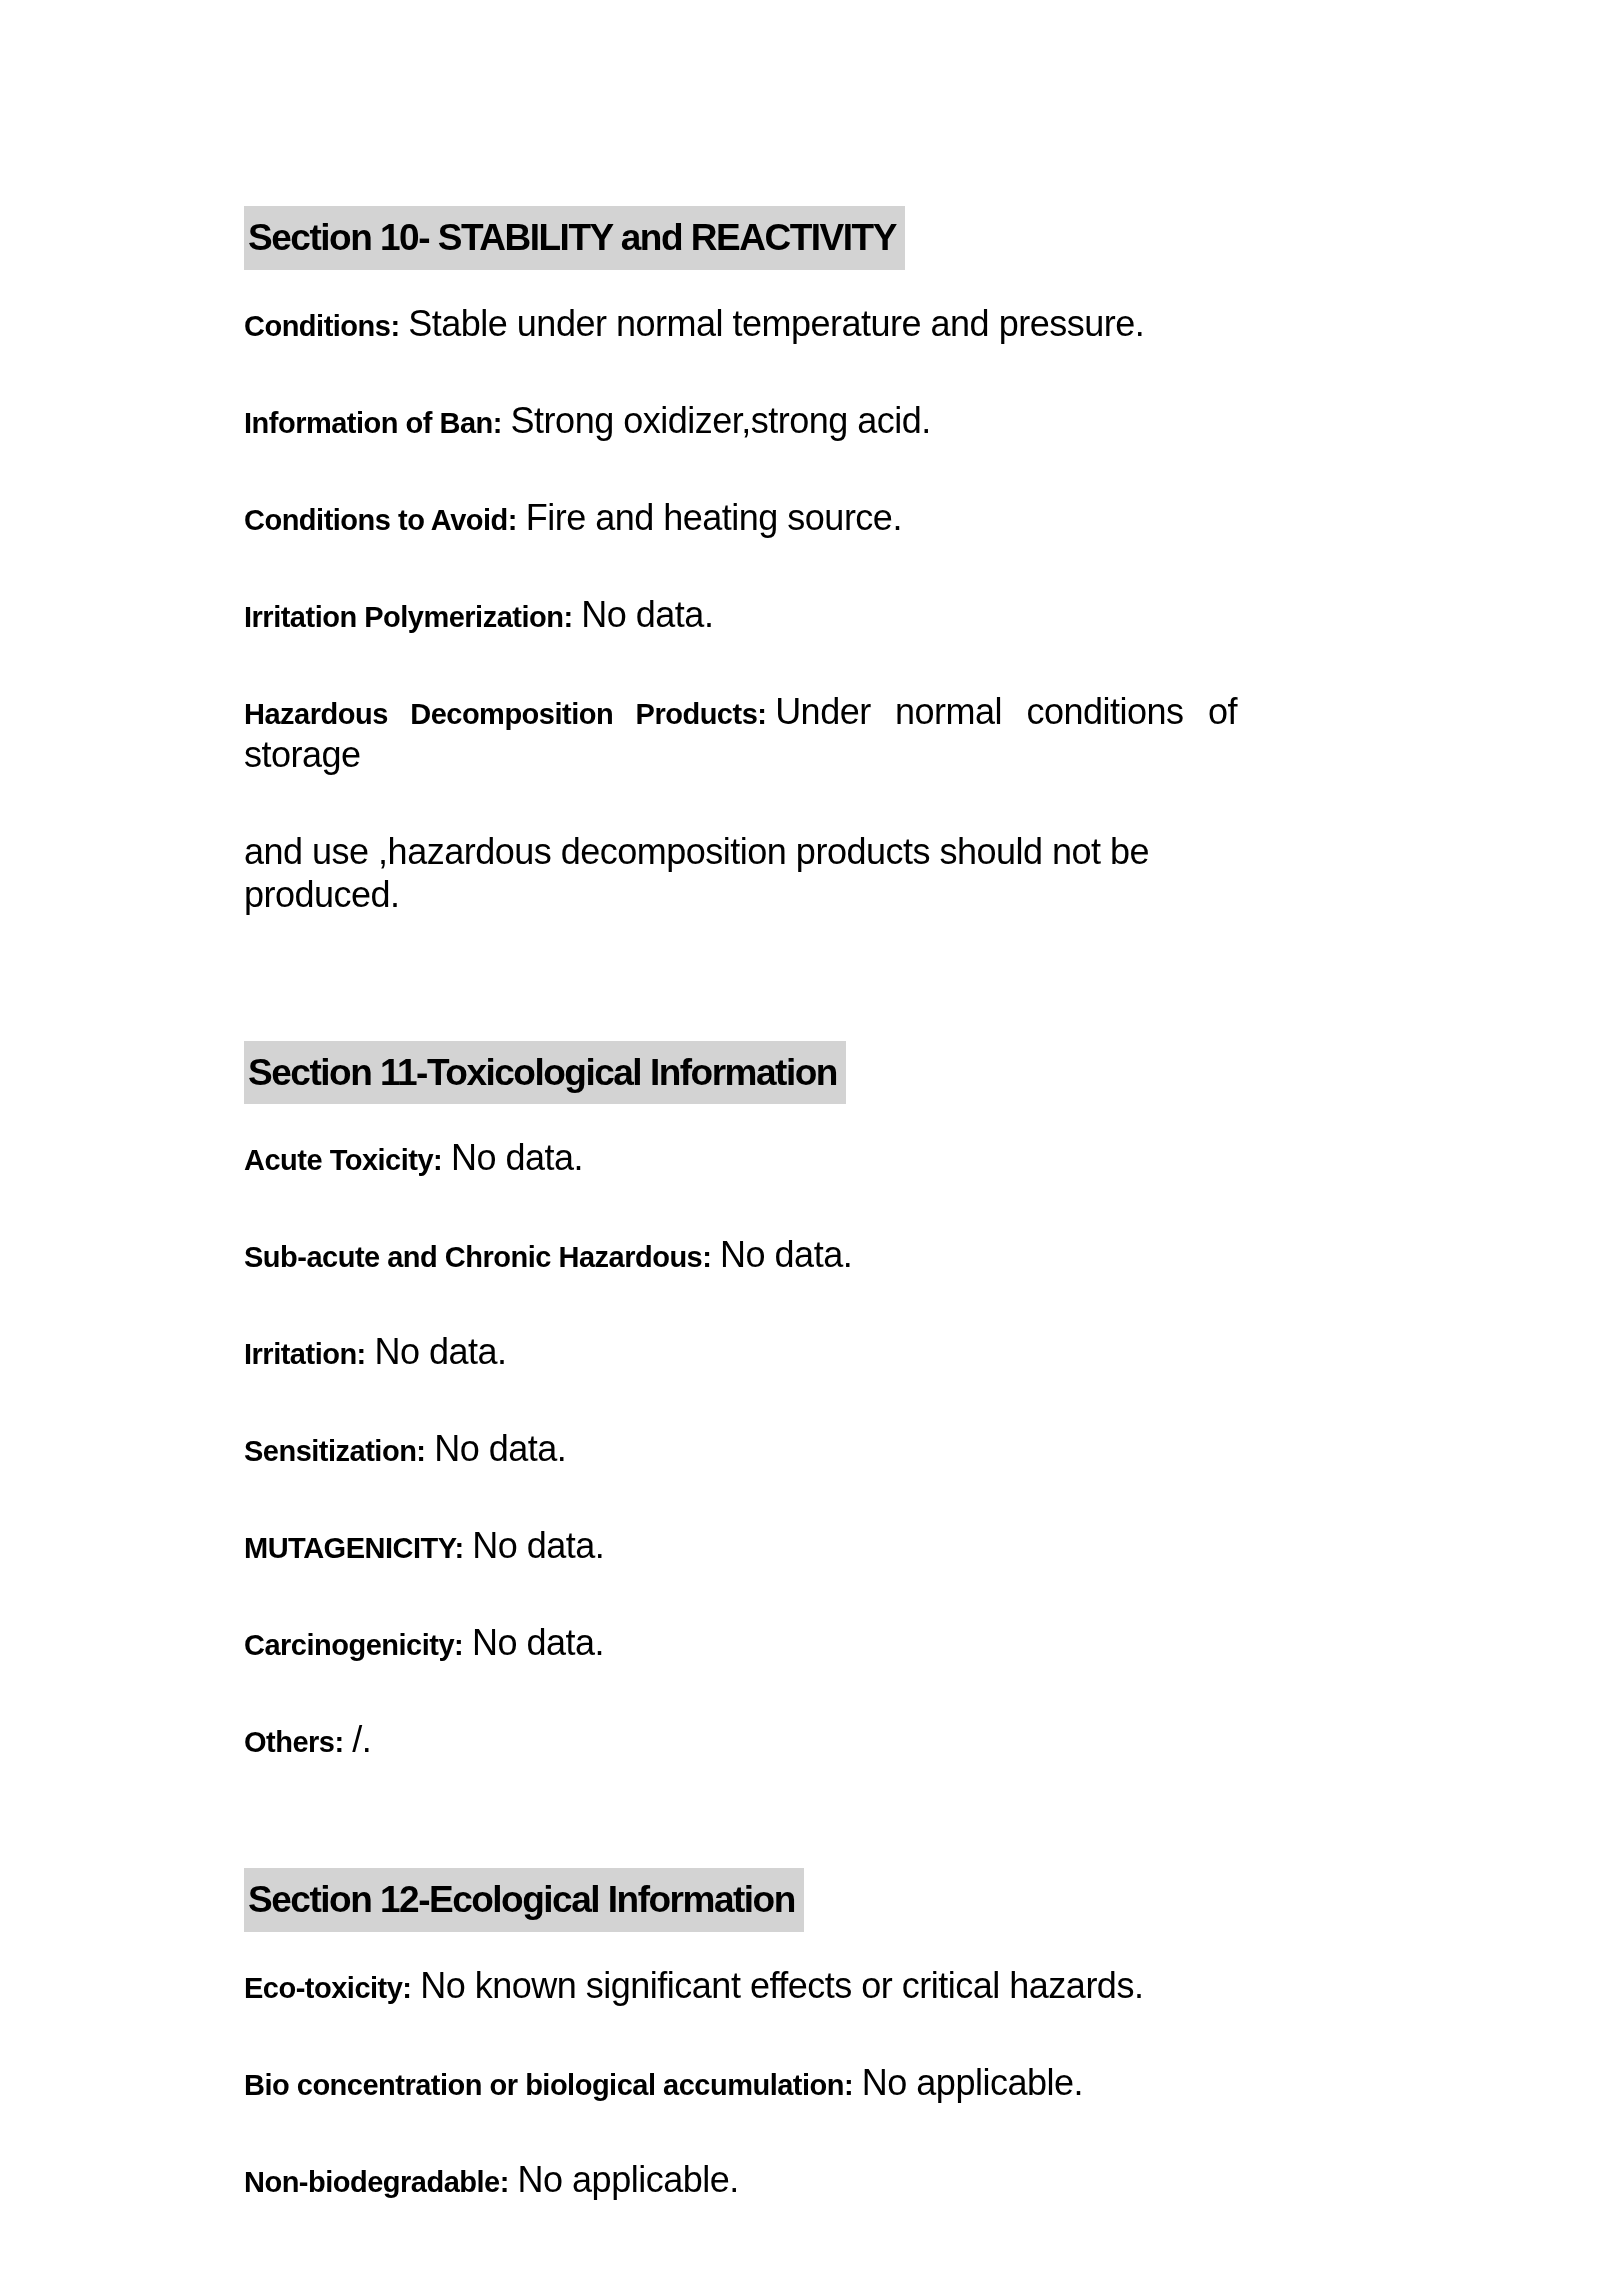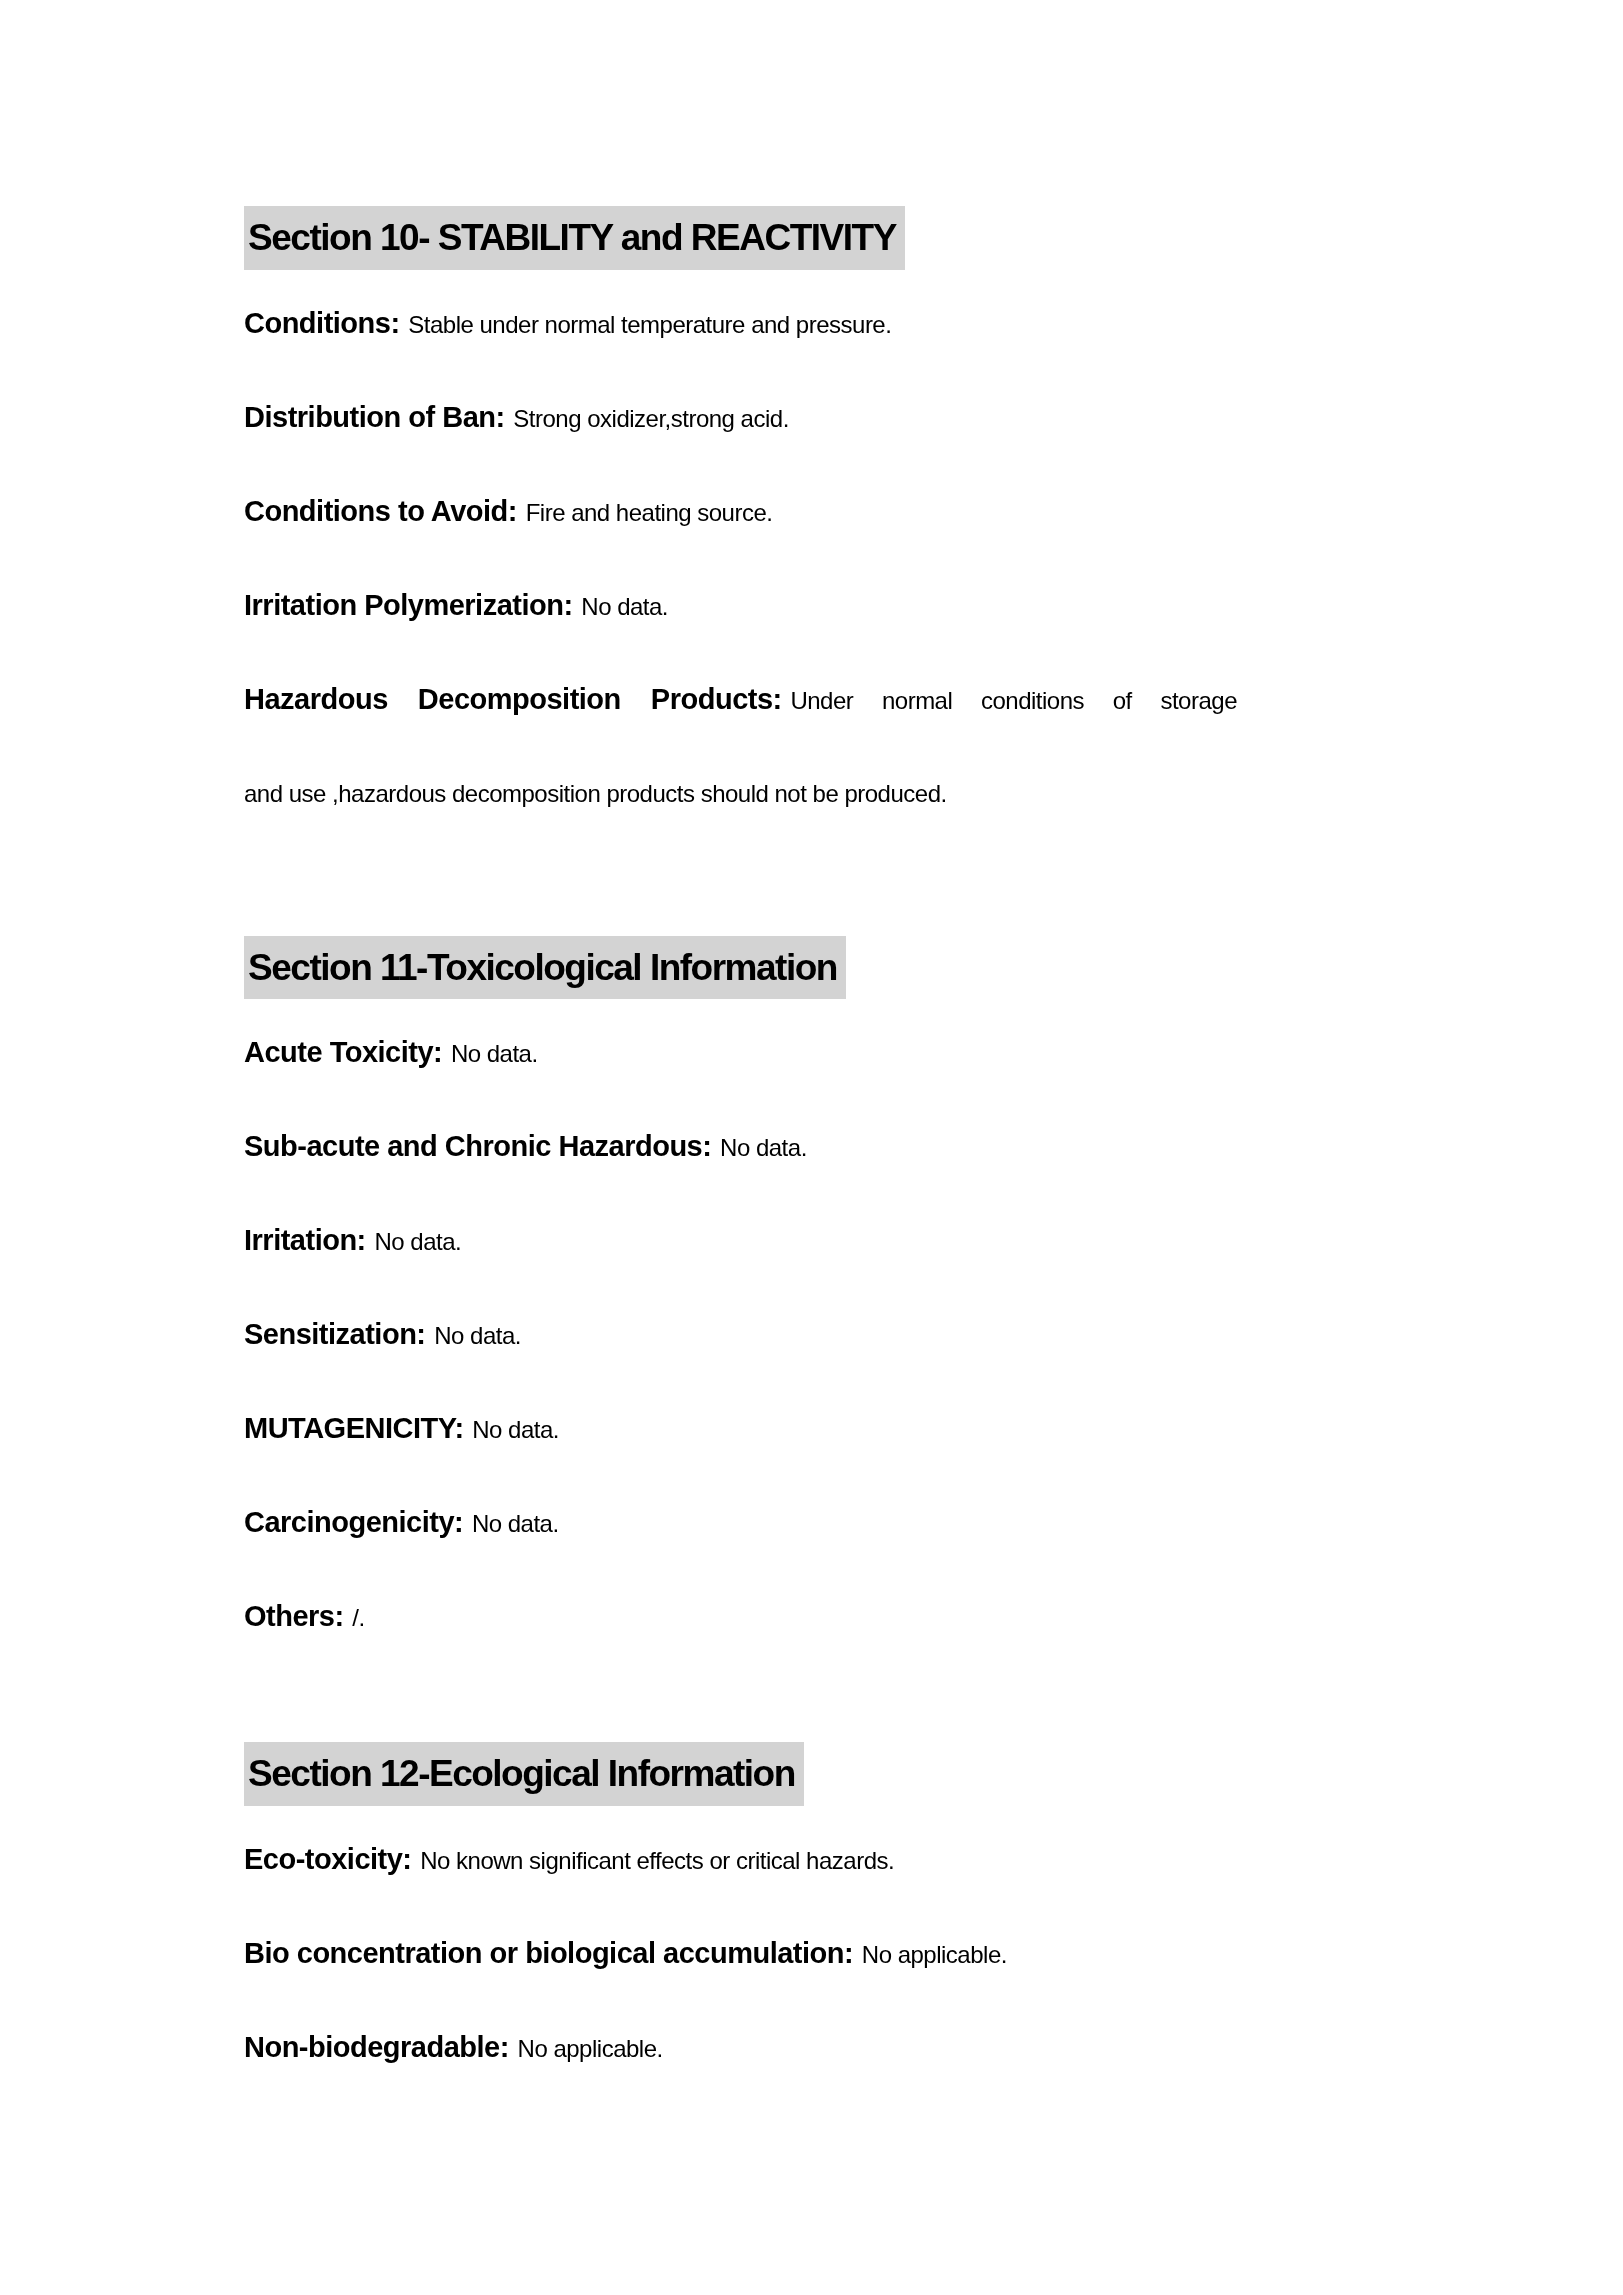--- a/index.html
+++ b/index.html
@@ -35,21 +35,21 @@
     line-height: 33px;
     margin: 0 0 54px 0;
     letter-spacing: -0.5px;
   }
   .row .label {
     font-size: 29px;
     font-weight: bold;
     margin-right: 0.30em;
   }
   .row .value {
-    font-size: 24px;
+    font-size: 36px;
     font-weight: normal;
   }
   .row.justified {
     text-align: justify;
     text-align-last: justify;
   }
   .mt-sec11 { margin-top: 120px; }
   .mt-sec12 { margin-top: 102px; }
 </style>
 </head>
@@ -59,21 +59,21 @@
 
   <div class="h-wrap">
     <span class="sec-h">Section 10- STABILITY and REACTIVITY</span>
   </div>
 
   <div class="row">
     <span class="label">Conditions:</span><span class="value">Stable under normal temperature and pressure.</span>
   </div>
 
   <div class="row">
-    <span class="label">Distribution of Ban:</span><span class="value">Strong oxidizer,strong acid.</span>
+    <span class="label">Information of Ban:</span><span class="value">Strong oxidizer,strong acid.</span>
   </div>
 
   <div class="row">
     <span class="label">Conditions to Avoid:</span><span class="value">Fire and heating source.</span>
   </div>
 
   <div class="row">
     <span class="label">Irritation Polymerization:</span><span class="value">No data.</span>
   </div>
 

